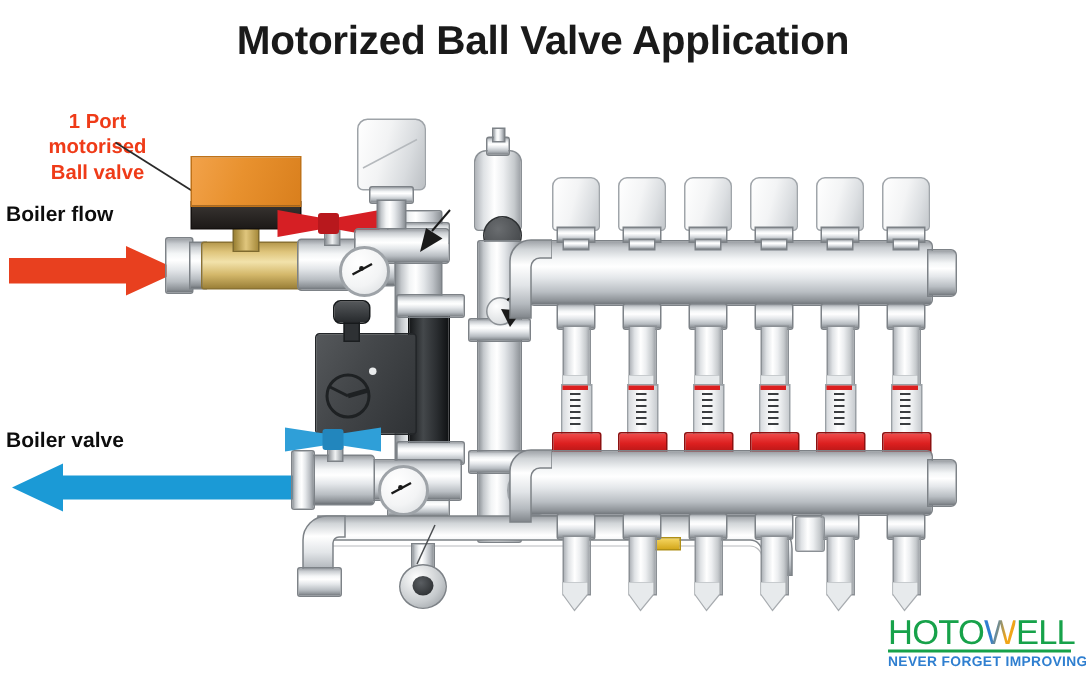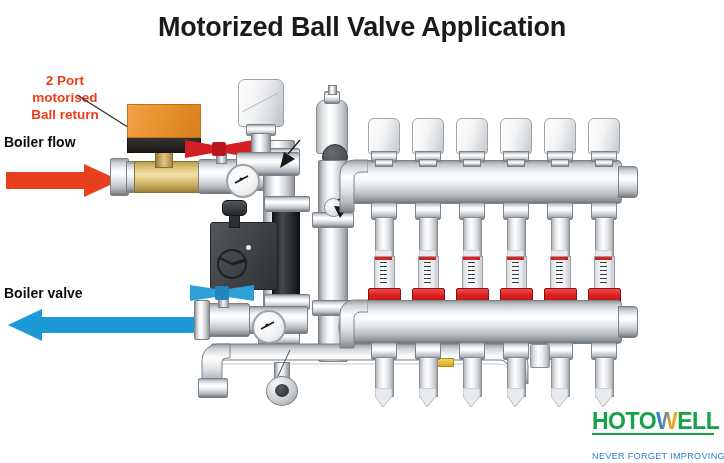--- a/index.html
+++ b/index.html
@@ -41,39 +41,39 @@
     font-size: 14px;
     font-weight: bold;
     color: #0d0d0d;
     white-space: nowrap;
   }
 
   
   #logo-wrap { left: 592px; top: 409px; width: 124px; }
   #logo-word {
     font-size: 23px;
-    font-weight: bold;
+    font-weight: normal;
     letter-spacing: -0.5px;
     line-height: 24px;
     white-space: nowrap;
   }
   #logo-word .g { color: #17a24a; }
   #logo-word .w {
     background: linear-gradient(100deg,#2f7fd0 0%, #2f7fd0 30%, #f0a519 68%, #f0a519 100%);
     -webkit-background-clip: text;
     background-clip: text;
     color: transparent;
   }
   #logo-rule { height: 2px; background: #17a24a; width: 122px; margin-top: 0px; }
   #logo-tag {
     font-size: 9.2px;
-    font-weight: normal;
+    font-weight: bold;
     color: #2f7fd0;
     letter-spacing: 0.25px;
-    margin-top: 16px;
+    margin-top: 1px;
     white-space: nowrap;
   }
 
   
   .metal-h {
     background: linear-gradient(to bottom,
       #9a9ea3 0%, #c9cdd1 10%, #f4f6f7 28%, #ffffff 40%,
       #e4e7ea 58%, #b9bec3 80%, #8d9297 94%, #6f7479 100%);
     border: 1px solid #7d8287;
   }
@@ -90,23 +90,23 @@
   }
 </style>
 </head>
 <body>
 
 <div id="stage">
 
   <div class="abs" id="page-title">Motorized Ball Valve Application</div>
 
   <div class="abs callout-red" style="left:10px; top:72px; width:110px;">
-    <div>2 Port</div>
+    <div>1 Port</div>
     <div>motorised</div>
-    <div>Ball return</div>
+    <div>Ball valve</div>
   </div>
 
   <svg class="abs" style="left:74px; top:92px; width:110px; height:62px;" viewBox="0 0 110 62">
     <line x1="3" y1="3" x2="68" y2="44" stroke="#2a2a2a" stroke-width="1.2"></line>
     <polygon points="62,33 80,52 56,50" fill="#1a1a1a"></polygon>
   </svg>
 
   <div class="abs label-black" style="left:4px; top:134px;">Boiler flow</div>
 
   <svg class="abs" style="left:6px; top:163px; width:118px; height:35px;" viewBox="0 0 118 35">

